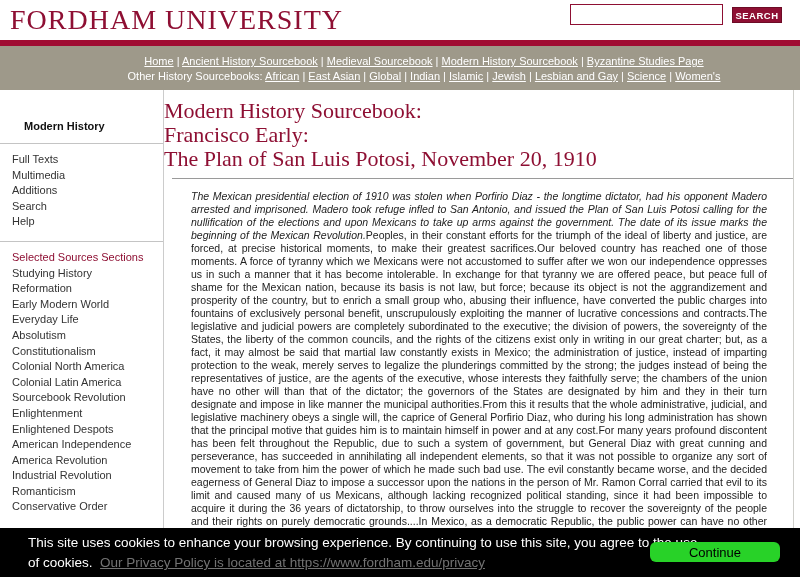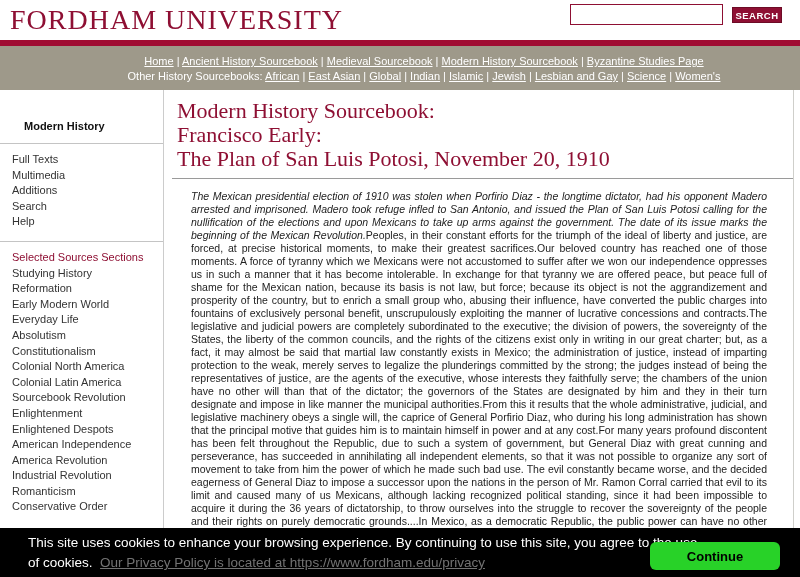--- a/index.html
+++ b/index.html
@@ -50,40 +50,40 @@
   .side-heading { height:15.6px; line-height:15.6px; padding-left:12px; color:var(--maroon); }
 
   
   .content {
     position:absolute; left:163px; top:90px; width:631px; height:438px;
     border-left:1px solid #cccccc; border-right:1px solid #cfcfcb;
     background:#fff; overflow:hidden;
   }
   .page-title {
     font-family:"Liberation Serif", serif; font-size:22px; line-height:24px;
-    color:var(--maroon); margin:9px 0 0 13px; font-weight:normal;
+    color:var(--maroon); margin:9px 0 0 0; font-weight:normal;
   }
   .title-rule { border:none; border-top:1px solid #9a9a9a; margin:7px 0 0 8px; }
   .body-text {
     margin:11px 26px 0 27px; font-size:10.5px; line-height:13px;
     text-align:justify; color:#222;
   }
   .body-text i { font-style:italic; }
 
   
   .cookie {
     position:absolute; left:0; top:528px; width:800px; height:49px;
     background:var(--cookie_bg); color:#fff;
   }
   .cookie-text { position:absolute; left:28px; top:5px; font-size:13.5px; line-height:20px; }
   .privacy-link { color:#737373; text-decoration:underline; cursor:pointer; }
   .continue-btn {
-    position:absolute; left:650px; top:14px; width:130px; height:28px;
+    position:absolute; left:650px; top:14px; width:130px; height:20px;
     background:var(--green); border:none; border-radius:6px;
-    color:#000; font-weight:bold; font-size:13px; cursor:pointer;
+    color:#000; font-weight:normal; font-size:13px; cursor:pointer;
     font-family:"Liberation Sans", sans-serif;
   }
 </style>
 </head>
 <body>
 
 <div id="page">
 
   <div class="header">
     <div class="logo">FORDHAM UNIVERSITY</div>

